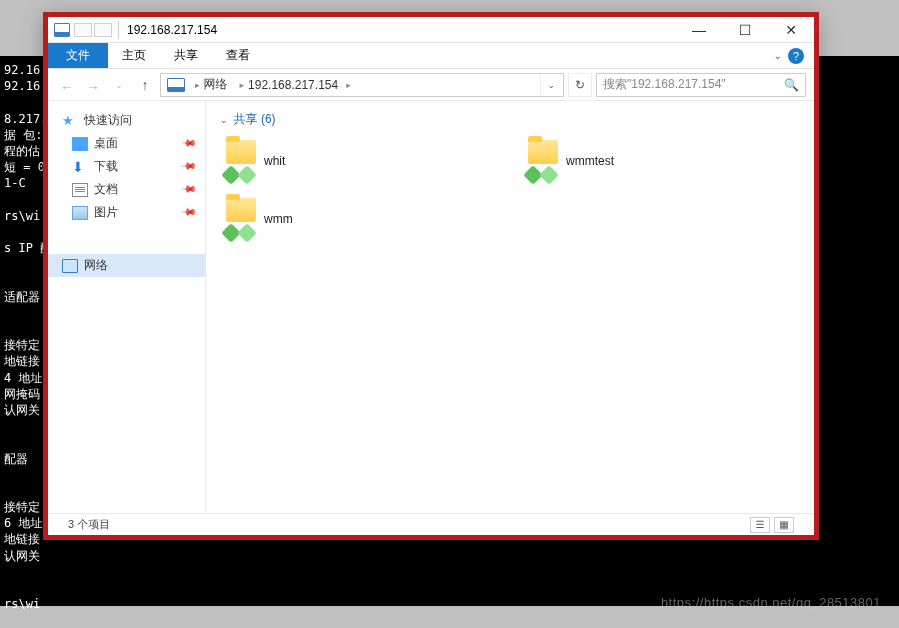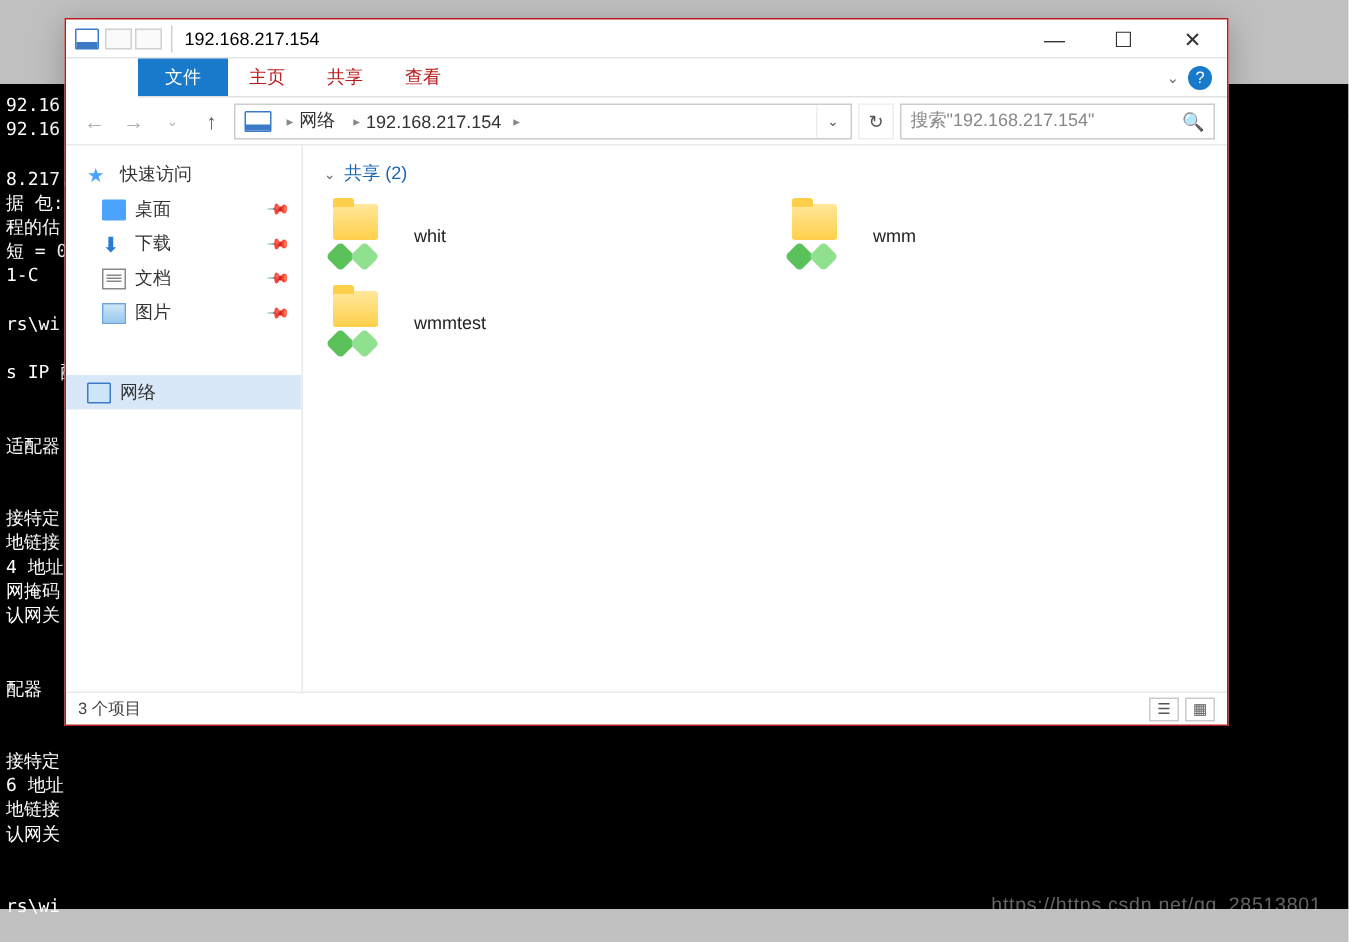--- a/index.html
+++ b/index.html
@@ -1,31 +1,31 @@
 <!DOCTYPE html>
 <html><head>
 <meta charset="utf-8">
 <style>
   * { box-sizing: border-box; font-family: "Microsoft YaHei", "Segoe UI", sans-serif; }
   body { margin: 0; width: 899px; height: 628px; background: #c0c0c0; position: relative; overflow: hidden; }
   .console-bg { position: absolute; top: 56px; left: 0; width: 899px; height: 550px; background: #000; color: #fff; font-family: Consolas, monospace; font-size: 12px; padding: 6px 4px; line-height: 1.35; white-space: pre; }
   .console-title { position: absolute; top: 56px; left: 0; height: 20px; background: #fff; color: #000; font-size: 11px; padding: 2px 6px; display: flex; align-items: center; gap: 520px; width: 899px; }
   .console-title .sq { width:10px; height:10px; border:1px solid #555; margin-left:auto; }
-  .explorer { position: absolute; top: 12px; left: 43px; width: 776px; height: 472px; background: #fff; border: 1px solid #b91c1c; display: flex; flex-direction: column; box-shadow: 0 4px 20px rgba(0,0,0,.25); }
+  .explorer { position: absolute; top: 12px; left: 43px; width: 776px; height: 528px; background: #fff; border: 5px solid #b91c1c; display: flex; flex-direction: column; box-shadow: 0 4px 20px rgba(0,0,0,.25); }
   .titlebar { height: 26px; display: flex; align-items: center; padding: 0 0 0 6px; border-bottom: 1px solid #e5e5e5; font-size: 12px; }
   .titlebar .tb-icon { width: 16px; height: 14px; border: 1px solid #3a7ac7; border-radius: 1px; position: relative; margin-right: 4px; }
   .titlebar .tb-icon::after { content:""; position:absolute; bottom:0; left:0; right:0; height:4px; background:#3a7ac7; }
   .titlebar .small-btn { width: 18px; height: 14px; border: 1px solid #d0d0d0; margin-right: 2px; background:#fafafa; }
   .titlebar .sep { width:1px; height:18px; background:#d0d0d0; margin:0 4px; }
   .titlebar .title-text { margin-left: 4px; color:#000; }
   .win-controls { margin-left: auto; display: flex; }
   .win-controls div { width: 46px; height: 26px; display:flex; align-items:center; justify-content:center; font-size:14px; color:#333; }
-  .ribbon { height: 26px; display: flex; align-items: stretch; font-size: 12px; border-bottom: 1px solid #e1e1e1; margin-left: 48px; }
+  .ribbon { height: 26px; display: flex; align-items: stretch; font-size: 12px; border-bottom: 1px solid #e1e1e1; }
   .ribbon .file-tab { background:#1979ca; color:#fff; padding: 0 18px; display:flex; align-items:center; }
-  .ribbon .tab { padding: 0 14px; display:flex; align-items:center; color:#b91c1c; }
+  .ribbon .tab { padding: 0 14px; display:flex; align-items:center; color:#000000; }
   .ribbon .right { margin-left:auto; display:flex; align-items:center; gap:6px; padding-right:10px; }
   .ribbon .chev { color:#666; font-size:10px; }
   .ribbon .help { width:16px; height:16px; border-radius:50%; background:#1979ca; color:#fff; font-size:11px; display:flex; align-items:center; justify-content:center; }
   .navbar { height: 32px; display:flex; align-items:center; gap:4px; padding: 0 8px; border-bottom:1px solid #e9e9e9; font-size:12px; }
   .nav-arrow { width:22px; text-align:center; color:#b0b0b0; font-size:14px; }
   .nav-arrow.active { color:#555; }
   .addr-box { flex:1; height:24px; border:1px solid #ccc; display:flex; align-items:center; padding:0 2px; }
   .addr-box .pc-icon { width:18px; height:14px; border:1px solid #3a7ac7; border-radius:1px; position:relative; margin:0 4px; }
   .addr-box .pc-icon::after { content:""; position:absolute; bottom:0; left:0; right:0; height:4px; background:#3a7ac7; }
   .crumb { padding:0 6px; color:#333; display:flex; align-items:center; gap:4px; }
@@ -38,29 +38,29 @@
   .sidebar { width:158px; border-right:1px solid #e9e9e9; padding:8px 0; font-size:12px; overflow:auto; }
   .side-item { display:flex; align-items:center; gap:6px; padding:3px 10px 3px 24px; color:#333; position:relative; }
   .side-item.top { padding-left:14px; }
   .side-item .pin { margin-left:auto; color:#888; font-size:10px; transform:rotate(45deg); }
   .side-item.active { background:#d9e8f8; }
   .side-spacer { height:10px; }
   .content { flex:1; padding:8px 12px; overflow:auto; }
   .group-head { font-size:12px; color:#1b66b1; padding:2px 0 8px 2px; display:flex; align-items:center; gap:2px; }
   .group-head .caret { color:#666; font-size:9px; margin-right:4px; }
   .grid { display:grid; grid-template-columns: 1fr 1fr; column-gap:20px; row-gap:8px; }
-  .item { display:flex; align-items:center; gap:20px; padding:4px 2px; font-size:12px; color:#222; }
+  .item { display:flex; align-items:center; gap:4px; padding:4px 2px; font-size:12px; color:#222; }
   .share-icon { width:40px; height:42px; position:relative; }
   .share-icon .folder { position:absolute; top:0; left:6px; width:30px; height:24px; background:linear-gradient(#ffe79b,#ffcf4a); border-radius:2px; }
   .share-icon .folder::before { content:""; position:absolute; top:-4px; left:0; width:14px; height:6px; background:#ffcf4a; border-radius:2px 2px 0 0; }
   .share-icon .pipe { position:absolute; bottom:0; left:2px; width:34px; height:16px; }
   .share-icon .pipe::before, .share-icon .pipe::after { content:""; position:absolute; width:14px; height:14px; background:#5bc25b; border-radius:3px; transform:rotate(45deg); }
   .share-icon .pipe::before { left:2px; bottom:0; }
   .share-icon .pipe::after { right:2px; bottom:0; background:#8fe08f; }
-  .statusbar { height:22px; border-top:1px solid #e9e9e9; display:flex; align-items:center; font-size:11px; padding:0 8px; color:#444; }
+  .statusbar { height:22px; border-top:1px solid #e9e9e9; display:flex; align-items:center; font-size:11px; padding:0 20px; color:#444; }
   .statusbar .view-btns { margin-left:auto; display:flex; gap:4px; }
   .statusbar .view-btns div { width:20px; height:16px; border:1px solid #ccc; display:flex; align-items:center; justify-content:center; font-size:10px; color:#555; }
   .watermark { position:absolute; right:18px; bottom:18px; color:rgba(200,200,200,.5); font-size:13px; letter-spacing:.5px; font-family:Arial,sans-serif; }
   
   .ic { width:16px; height:14px; display:inline-block; position:relative; }
   .ic-star { color:#4aa3ff; font-size:13px; line-height:14px; }
   .ic-desktop { background:#4aa3ff; border-radius:1px; }
   .ic-download { color:#2a7cd0; font-size:14px; line-height:14px; }
   .ic-doc { border:1px solid #888; background:#fff; }
   .ic-doc::after { content:""; position:absolute; top:3px; left:2px; right:2px; height:1px; background:#888; box-shadow:0 2px 0 #888, 0 4px 0 #888; }
@@ -195,43 +195,43 @@
       <div class="side-spacer"></div>
       <div class="side-item top active">
         <span class="ic ic-net"></span>
         <span>网络</span>
       </div>
     </div>
 
     <div class="content">
       <div class="group-head">
         <span class="caret">⌄</span>
-        <span>共享 (2)</span>
+        <span>共享 (6)</span>
       </div>
       <div class="grid">
         <div class="item">
           <span class="share-icon">
               <span class="folder"></span>
               <span class="pipe"></span>
             </span>
           <span>whit</span>
         </div>
         <div class="item">
           <span class="share-icon">
               <span class="folder"></span>
               <span class="pipe"></span>
             </span>
-          <span>wmm</span>
+          <span>wmmtest</span>
         </div>
         <div class="item">
           <span class="share-icon">
               <span class="folder"></span>
               <span class="pipe"></span>
             </span>
-          <span>wmmtest</span>
+          <span>wmm</span>
         </div>
       </div>
     </div>
   </div>
 
   <div class="statusbar">
     <span>3 个项目</span>
     <div class="view-btns">
       <div>☰</div>
       <div>▦</div>

